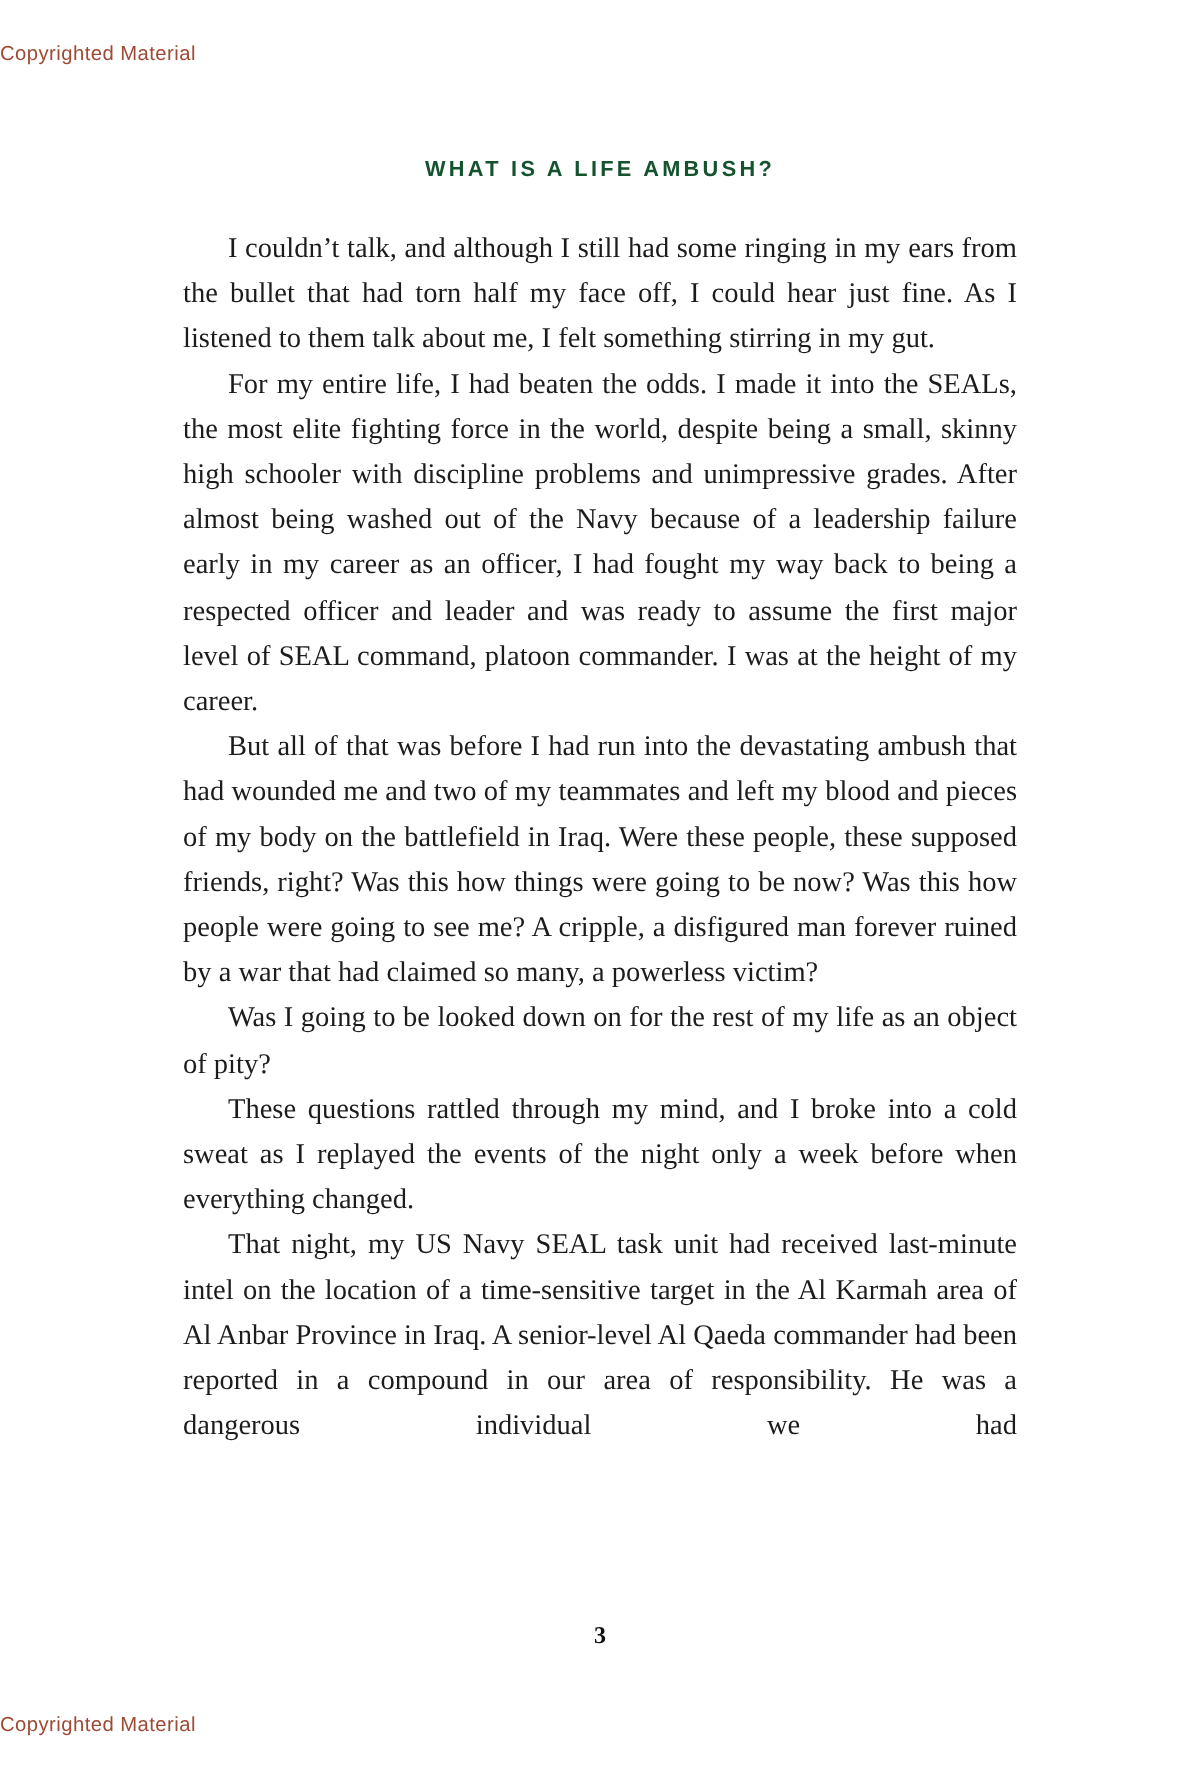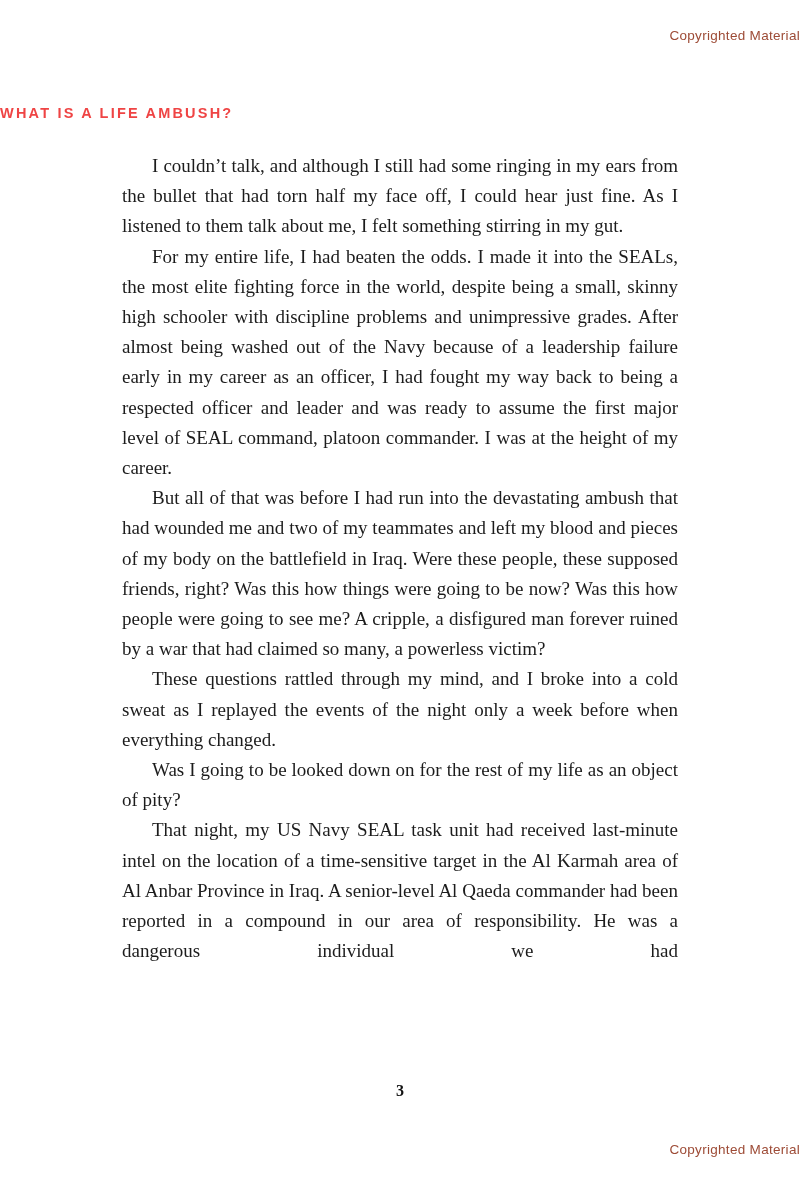--- a/index.html
+++ b/index.html
@@ -15,42 +15,42 @@
       background: #ffffff;
       margin: 0 auto;
       overflow: hidden;
       font-family: "Liberation Serif", serif;
     }
 
     .copyright-notice {
       position: absolute;
       left: 0;
       right: 0;
-      text-align: right;
+      text-align: left;
       font-family: "Liberation Sans", sans-serif;
       font-size: 13.5px;
       font-weight: 400;
       letter-spacing: 0.3px;
       color: #9d4b36;
     }
 
     .copyright-notice.top { top: 28px; }
     .copyright-notice.bottom { top: 1142px; }
 
     .chapter-header {
       position: absolute;
       top: 105px;
       left: 0;
       right: 0;
-      text-align: left;
+      text-align: center;
       font-family: "Liberation Sans", sans-serif;
       font-size: 14.5px;
       font-weight: 700;
       letter-spacing: 2.2px;
-      color: #ef4444;
+      color: #14532d;
     }
 
     .content {
       position: absolute;
       top: 151px;
       left: 122px;
       width: 556px;
     }
 
     .content p {
@@ -87,22 +87,22 @@
 <div class="page">
 
   <div class="copyright-notice top">Copyrighted Material</div>
 
   <div class="chapter-header">WHAT IS A LIFE AMBUSH?</div>
 
   <div class="content">
     <p>I couldn’t talk, and although I still had some ringing in my ears from the bullet that had torn half my face off, I could hear just fine. As I listened to them talk about me, I felt something stirring in my gut.</p>
     <p>For my entire life, I had beaten the odds. I made it into the SEALs, the most elite fighting force in the world, despite being a small, skinny high schooler with discipline problems and unimpressive grades. After almost being washed out of the Navy because of a leadership failure early in my career as an officer, I had fought my way back to being a respected officer and leader and was ready to assume the first major level of SEAL command, platoon commander. I was at the height of my career.</p>
     <p>But all of that was before I had run into the devastating ambush that had wounded me and two of my teammates and left my blood and pieces of my body on the battlefield in Iraq. Were these people, these supposed friends, right? Was this how things were going to be now? Was this how people were going to see me? A cripple, a disfigured man forever ruined by a war that had claimed so many, a powerless victim?</p>
+    <p>Was I going to be looked down on for the rest of my life as an object of pity?</p>
     <p>These questions rattled through my mind, and I broke into a cold sweat as I replayed the events of the night only a week before when everything changed.</p>
-    <p>Was I going to be looked down on for the rest of my life as an object of pity?</p>
     <p class="continued">That night, my US Navy SEAL task unit had received last-minute intel on the location of a time-sensitive target in the Al Karmah area of Al Anbar Province in Iraq. A senior-level Al Qaeda commander had been reported in a compound in our area of responsibility. He was a dangerous individual we had</p>
   </div>
 
   <div class="page-number">3</div>
 
   <div class="copyright-notice bottom">Copyrighted Material</div>
 
 </div>
 
 </body></html>

